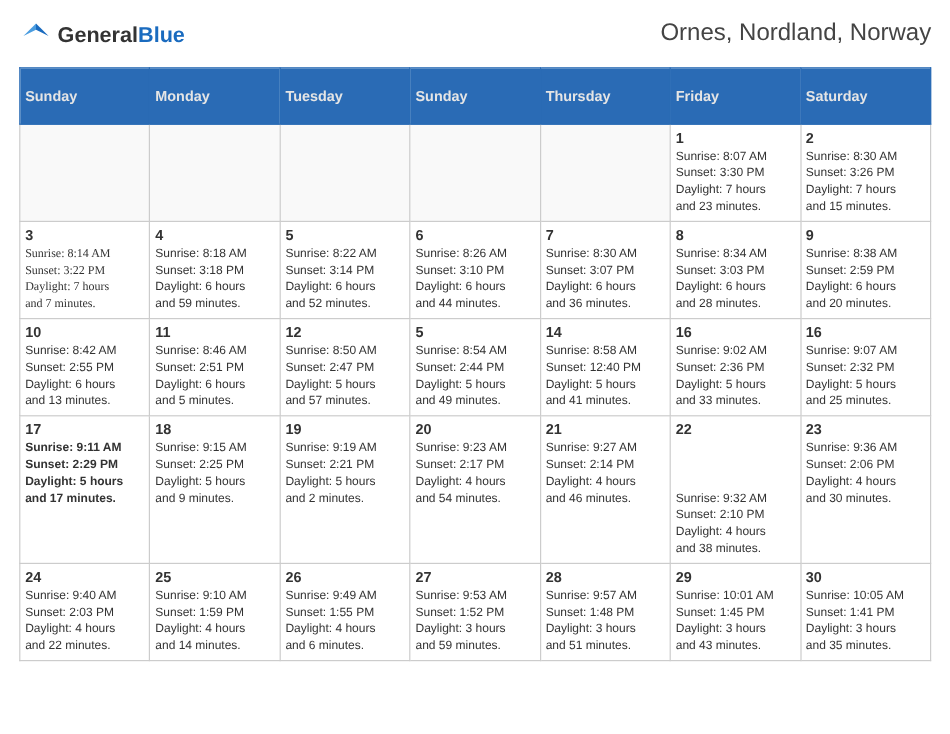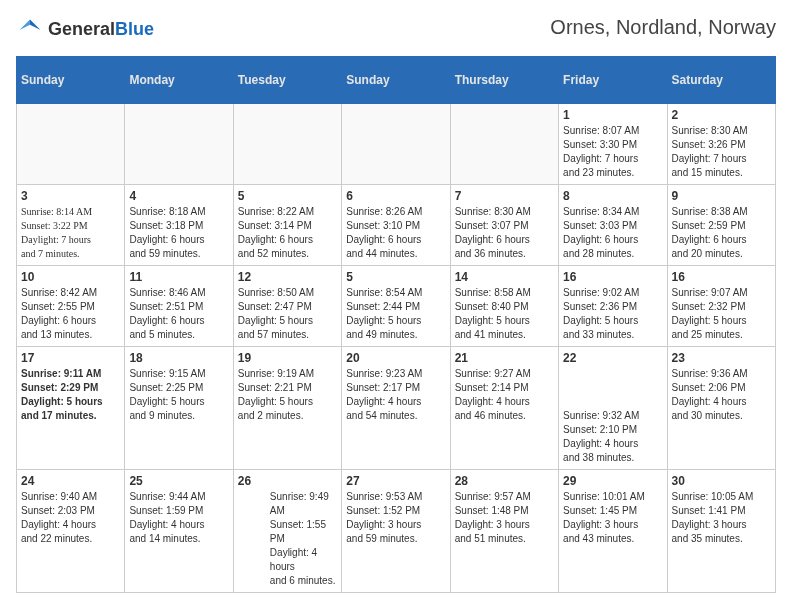--- a/index.html
+++ b/index.html
@@ -212,21 +212,21 @@
         <td>
           <span class="day-num">5</span>
           <div class="day-info" style="white-space: pre-wrap;">Sunrise: 8:54 AM
 Sunset: 2:44 PM
 Daylight: 5 hours
 and 49 minutes.</div>
         </td>
         <td>
           <span class="day-num">14</span>
           <div class="day-info" style="white-space: pre-wrap;">Sunrise: 8:58 AM
-Sunset: 8:40 PM
+Sunset: 12:40 PM
 Daylight: 5 hours
 and 41 minutes.</div>
         </td>
         <td>
           <span class="day-num">16</span>
           <div class="day-info" style="white-space: pre-wrap;">Sunrise: 9:02 AM
 Sunset: 2:36 PM
 Daylight: 5 hours
 and 33 minutes.</div>
         </td>
@@ -292,28 +292,28 @@
       <tr>
         <td>
           <span class="day-num">24</span>
           <div class="day-info" style="white-space: pre-wrap;">Sunrise: 9:40 AM
 Sunset: 2:03 PM
 Daylight: 4 hours
 and 22 minutes.</div>
         </td>
         <td>
           <span class="day-num">25</span>
-          <div class="day-info" style="white-space: pre-wrap;">Sunrise: 9:44 AM
+          <div class="day-info" style="white-space: pre-wrap;">Sunrise: 9:10 AM
 Sunset: 1:59 PM
 Daylight: 4 hours
 and 14 minutes.</div>
         </td>
         <td>
           <span class="day-num">26</span>
-          <div class="day-info" style="white-space: pre-wrap; margin-left: 32px;">Sunrise: 9:49 AM
+          <div class="day-info" style="white-space: pre-wrap;">Sunrise: 9:49 AM
 Sunset: 1:55 PM
 Daylight: 4 hours
 and 6 minutes.</div>
         </td>
         <td>
           <span class="day-num">27</span>
           <div class="day-info" style="white-space: pre-wrap;">Sunrise: 9:53 AM
 Sunset: 1:52 PM
 Daylight: 3 hours
 and 59 minutes.</div>

